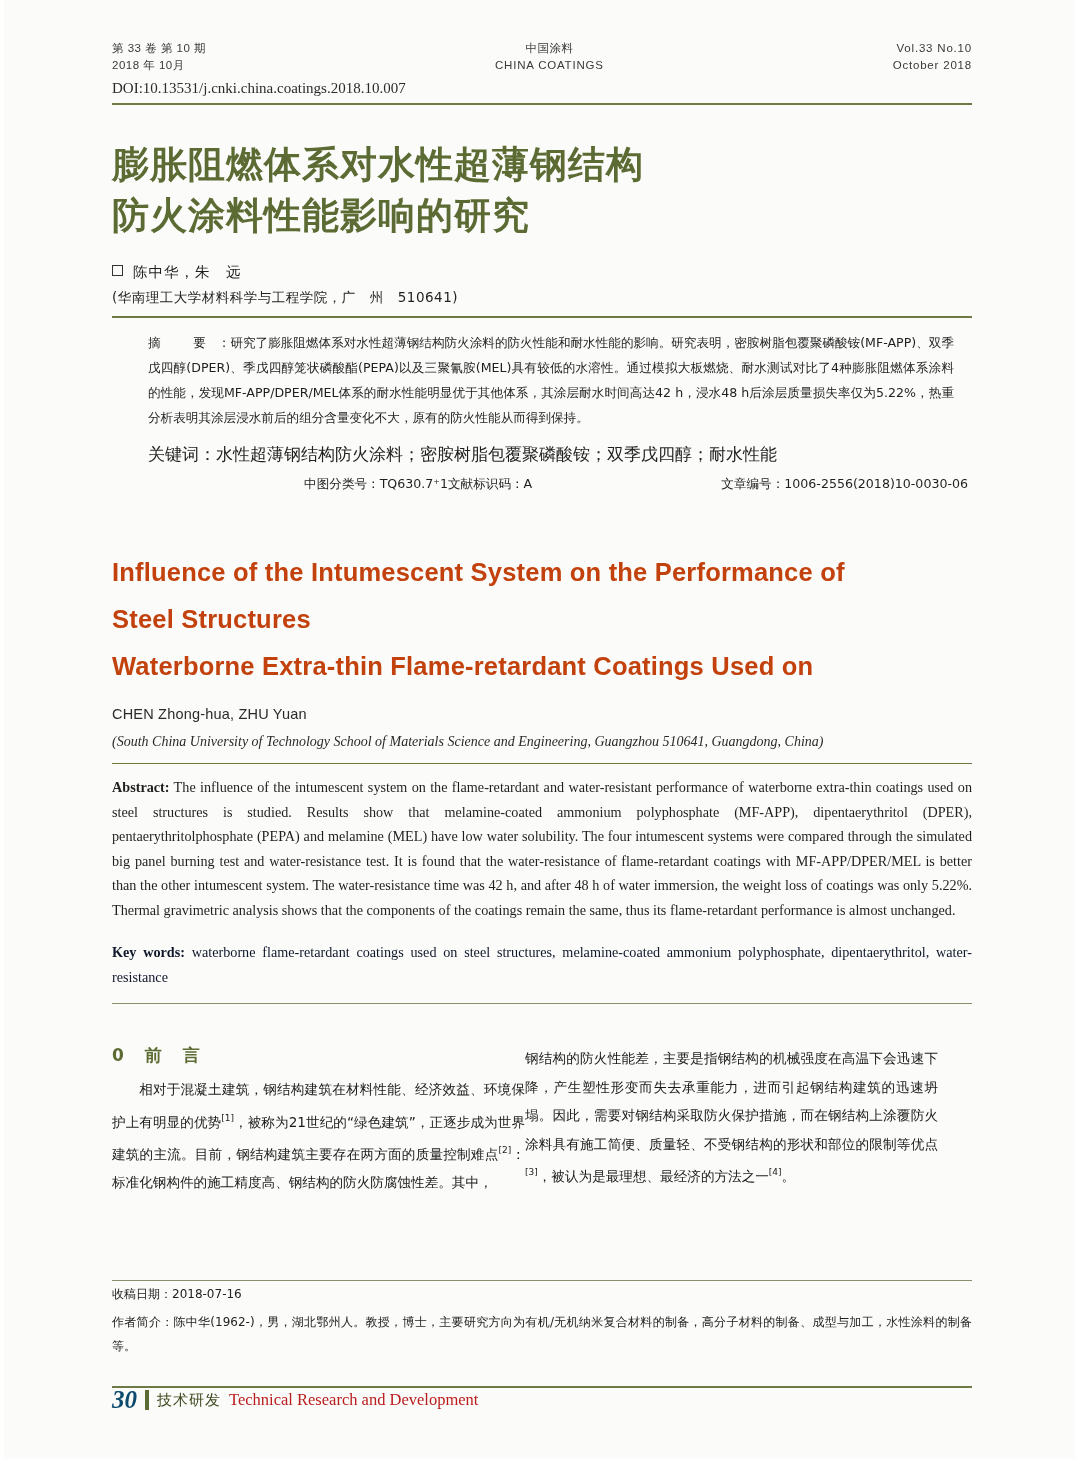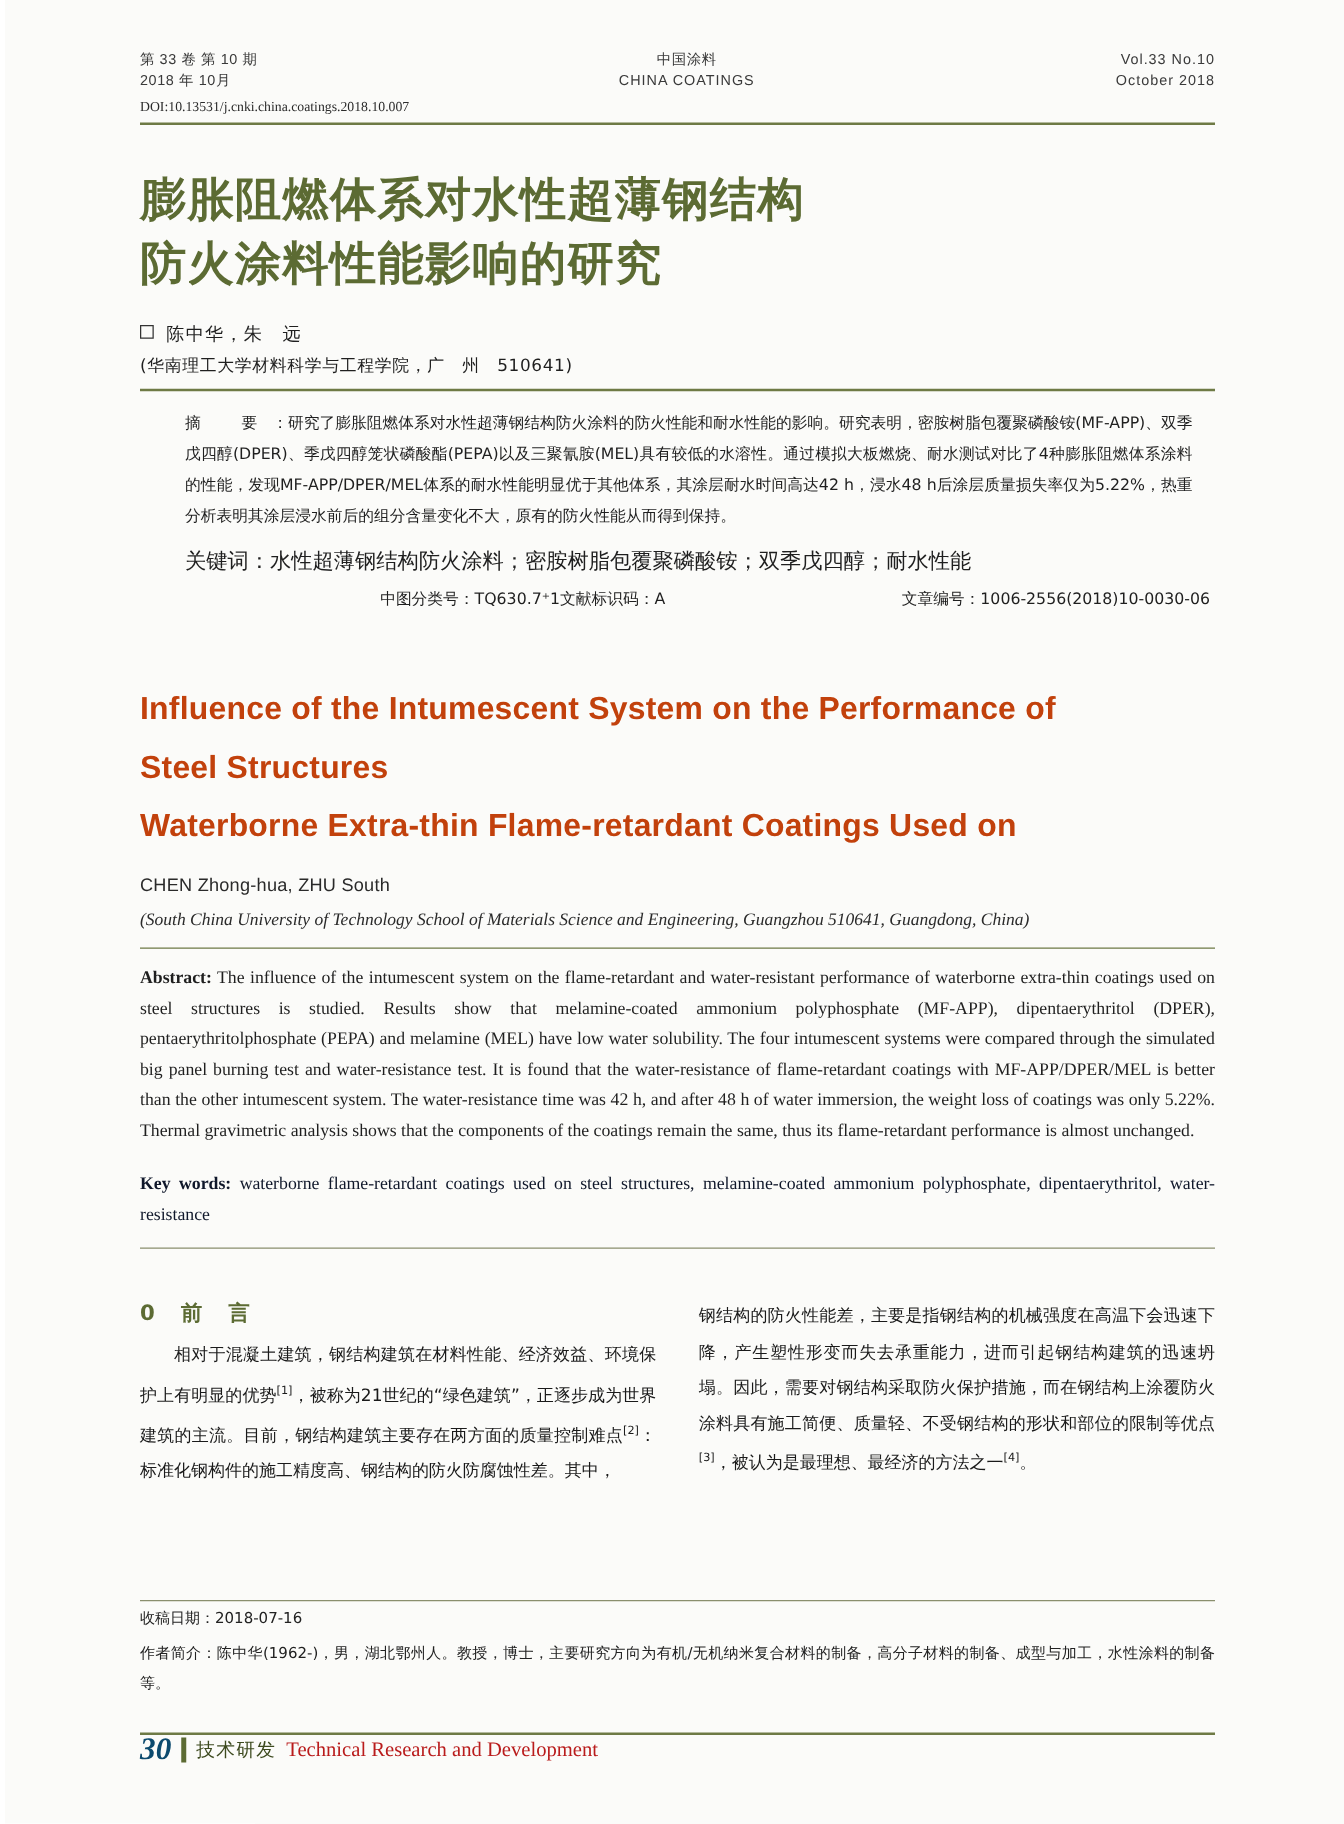--- a/index.html
+++ b/index.html
@@ -43,21 +43,21 @@
     display: flex;
     flex-direction: column;
   }
   .runhead .col.center { align-items: center; }
   .runhead .col.right { align-items: flex-end; }
   .runhead .cn { letter-spacing: 0.5px; }
   .runhead .en { letter-spacing: 0.8px; }
 
   .doi {
     margin-top: 6px;
-    font-size: 11px;
+    font-size: 15px;
     color: #2b2b2b;
     font-family: "Liberation Serif", serif;
   }
   .rule-green {
     border: 0;
     border-top: 2px solid #6e7a45;
     margin: 6px 0 0 0;
   }
 
   
@@ -186,21 +186,20 @@
   .rule-body {
     border: 0;
     border-top: 1px solid #8a8f6e;
     margin: 14px 0 0 0;
   }
 
   
   .body-cols {
     margin-top: 40px;
     display: flex;
-    gap: 34px;
   }
   .col-l, .col-r {
     width: 413px;
   }
   .sec-head {
     font-family: "DejaVu Sans", sans-serif;
     font-weight: bold;
     font-size: 17px;
     color: #5c6b33;
     letter-spacing: 2px;
@@ -327,21 +326,21 @@
       <div class="c1">中图分类号：TQ630.7⁺1</div>
       <div class="c2">文献标识码：A</div>
       <div class="c3">文章编号：1006-2556(2018)10-0030-06</div>
     </div>
 
     <div class="en-title">
       <div>Influence of the Intumescent System on the Performance of</div>
       <div>Steel Structures</div>
       <div>Waterborne Extra-thin Flame-retardant Coatings Used on</div>
     </div>
-    <div class="en-authors">CHEN Zhong-hua, ZHU South</div>
+    <div class="en-authors">CHEN Zhong-hua, ZHU Yuan</div>
     <div class="en-affil">(South China University of Technology School of Materials Science and Engineering, Guangzhou 510641, Guangdong, China)</div>
     <hr class="rule-en">
 
     <div class="en-abs"><b>Abstract:</b><span> The influence of the intumescent system on the flame-retardant and water-resistant performance of waterborne extra-thin coatings used on steel structures is studied. Results show that melamine-coated ammonium polyphosphate (MF-APP), dipentaerythritol (DPER), pentaerythritolphosphate (PEPA) and melamine (MEL) have low water solubility. The four intumescent systems were compared through the simulated big panel burning test and water-resistance test. It is found that the water-resistance of flame-retardant coatings with MF-APP/DPER/MEL is better than the other intumescent system. The water-resistance time was 42 h, and after 48 h of water immersion, the weight loss of coatings was only 5.22%. Thermal gravimetric analysis shows that the components of the coatings remain the same, thus its flame-retardant performance is almost unchanged.</span></div>
     <div class="en-kw"><b>Key words:</b><span> waterborne flame-retardant coatings used on steel structures, melamine-coated ammonium polyphosphate, dipentaerythritol, water-resistance</span></div>
     <hr class="rule-body">
 
     <div class="body-cols">
       <div class="col-l">
         <div class="sec-head">0　前　言</div>

